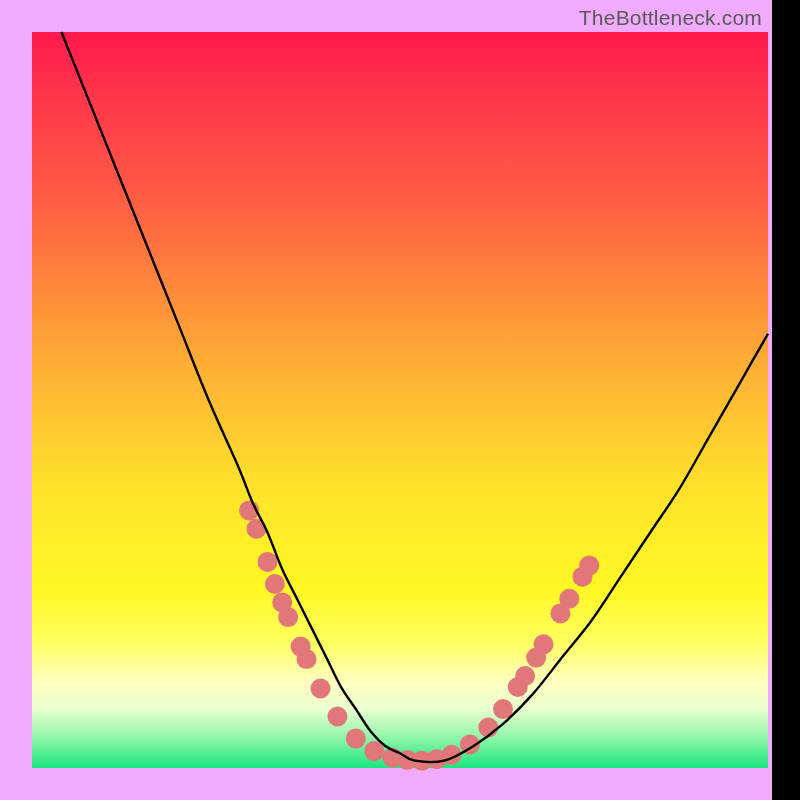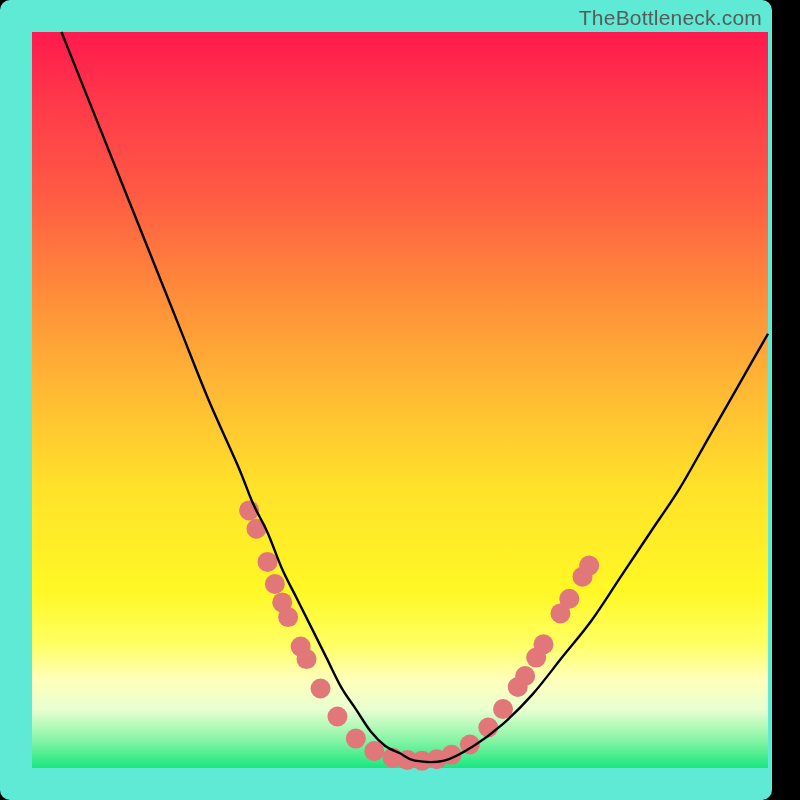--- a/index.html
+++ b/index.html
@@ -10,22 +10,21 @@
     overflow: hidden;
     background: #000;
     font-family: Arial, Helvetica, sans-serif;
   }
   .frame {
     position: absolute;
     top: 0;
     left: 0;
     width: 772px;
     height: 800px;
-    background: #5eead4;
-    border-radius: 10px;
+    background: #f0abfc;
   }
   .plot-area {
     position: absolute;
     top: 32px;
     left: 32px;
     width: 736px;
     height: 736px;
     background: linear-gradient(
       to bottom,
       #ff1a4d 0%,

